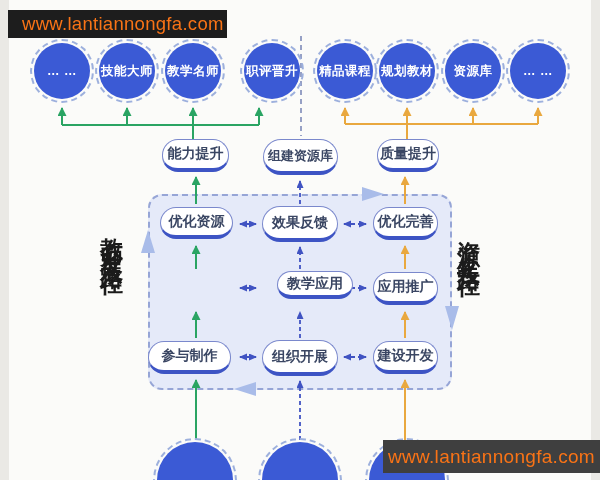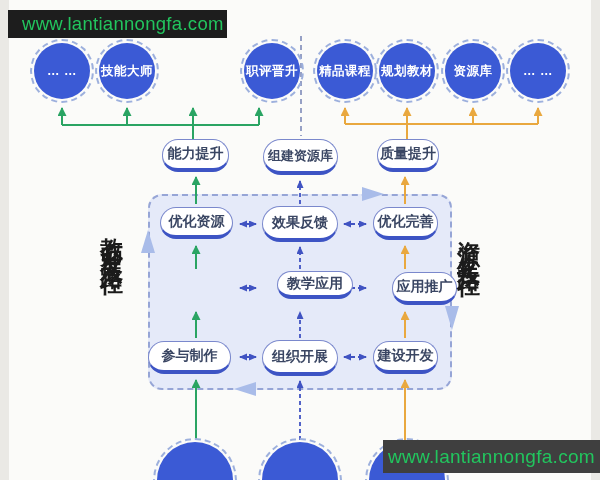--- a/index.html
+++ b/index.html
@@ -29,21 +29,21 @@
   .circle-inner{
     width:100%;height:100%;border-radius:50%;background:#3b5ad5;
     display:flex;align-items:center;justify-content:center;
     color:#fff;font-weight:700;font-size:12.5px;letter-spacing:.5px;white-space:nowrap;
   }
   .vlabel{
     position:absolute;writing-mode:vertical-rl;text-orientation:upright;
     font-weight:700;font-size:23px;color:#1b1b1b;letter-spacing:7px;z-index:3;
   }
   .wm{
-    position:absolute;color:#22c55e;z-index:10;display:flex;align-items:center;
+    position:absolute;color:#f97316;z-index:10;display:flex;align-items:center;
     font-size:18.5px;letter-spacing:.3px;
   }
   .wm-top{left:8px;top:10px;width:205px;height:28px;background:#1d1d1d;padding-left:14px;}
   .wm-bottom{left:383px;top:440px;width:217px;height:33px;background:#3f3f3f;justify-content:center;font-size:19px;}
 </style>
 </head>
 <body>
 
 <div id="stage">
   <div class="edge-strip" style="left:0;"></div>
@@ -117,20 +117,23 @@
       <polygon points="256,382 256,396 234,389"></polygon>
     </g>
   </svg>
 
   <div class="circle-outer" style="left:30px;top:39px;width:64px;height:64px">
     <div class="circle-inner">… …</div>
   </div>
   <div class="circle-outer" style="left:95px;top:39px;width:64px;height:64px">
     <div class="circle-inner">技能大师</div>
   </div>
+  <div class="circle-outer" style="left:161px;top:39px;width:64px;height:64px">
+    <div class="circle-inner">教学名师</div>
+  </div>
   <div class="circle-outer" style="left:240px;top:39px;width:64px;height:64px">
     <div class="circle-inner">职评晋升</div>
   </div>
 
   <div class="circle-outer" style="left:313px;top:39px;width:64px;height:64px">
     <div class="circle-inner">精品课程</div>
   </div>
   <div class="circle-outer" style="left:375px;top:39px;width:64px;height:64px">
     <div class="circle-inner">规划教材</div>
   </div>
@@ -157,21 +160,21 @@
   <div class="nbox pill" style="left:262px;top:206px;width:76px;height:36px">
     <span>效果反馈</span>
   </div>
   <div class="nbox" style="left:373px;top:207px;width:65px;height:33px">
     <span>优化完善</span>
   </div>
 
   <div class="nbox pill" style="left:277px;top:271px;width:76px;height:28px">
     <span>教学应用</span>
   </div>
-  <div class="nbox" style="left:392px;top:272px;width:65px;height:33px">
+  <div class="nbox" style="left:373px;top:272px;width:65px;height:33px">
     <span>应用推广</span>
   </div>
 
   <div class="nbox" style="left:148px;top:341px;width:83px;height:33px">
     <span>参与制作</span>
   </div>
   <div class="nbox pill" style="left:262px;top:340px;width:76px;height:36px">
     <span>组织开展</span>
   </div>
   <div class="nbox" style="left:373px;top:341px;width:65px;height:33px">

